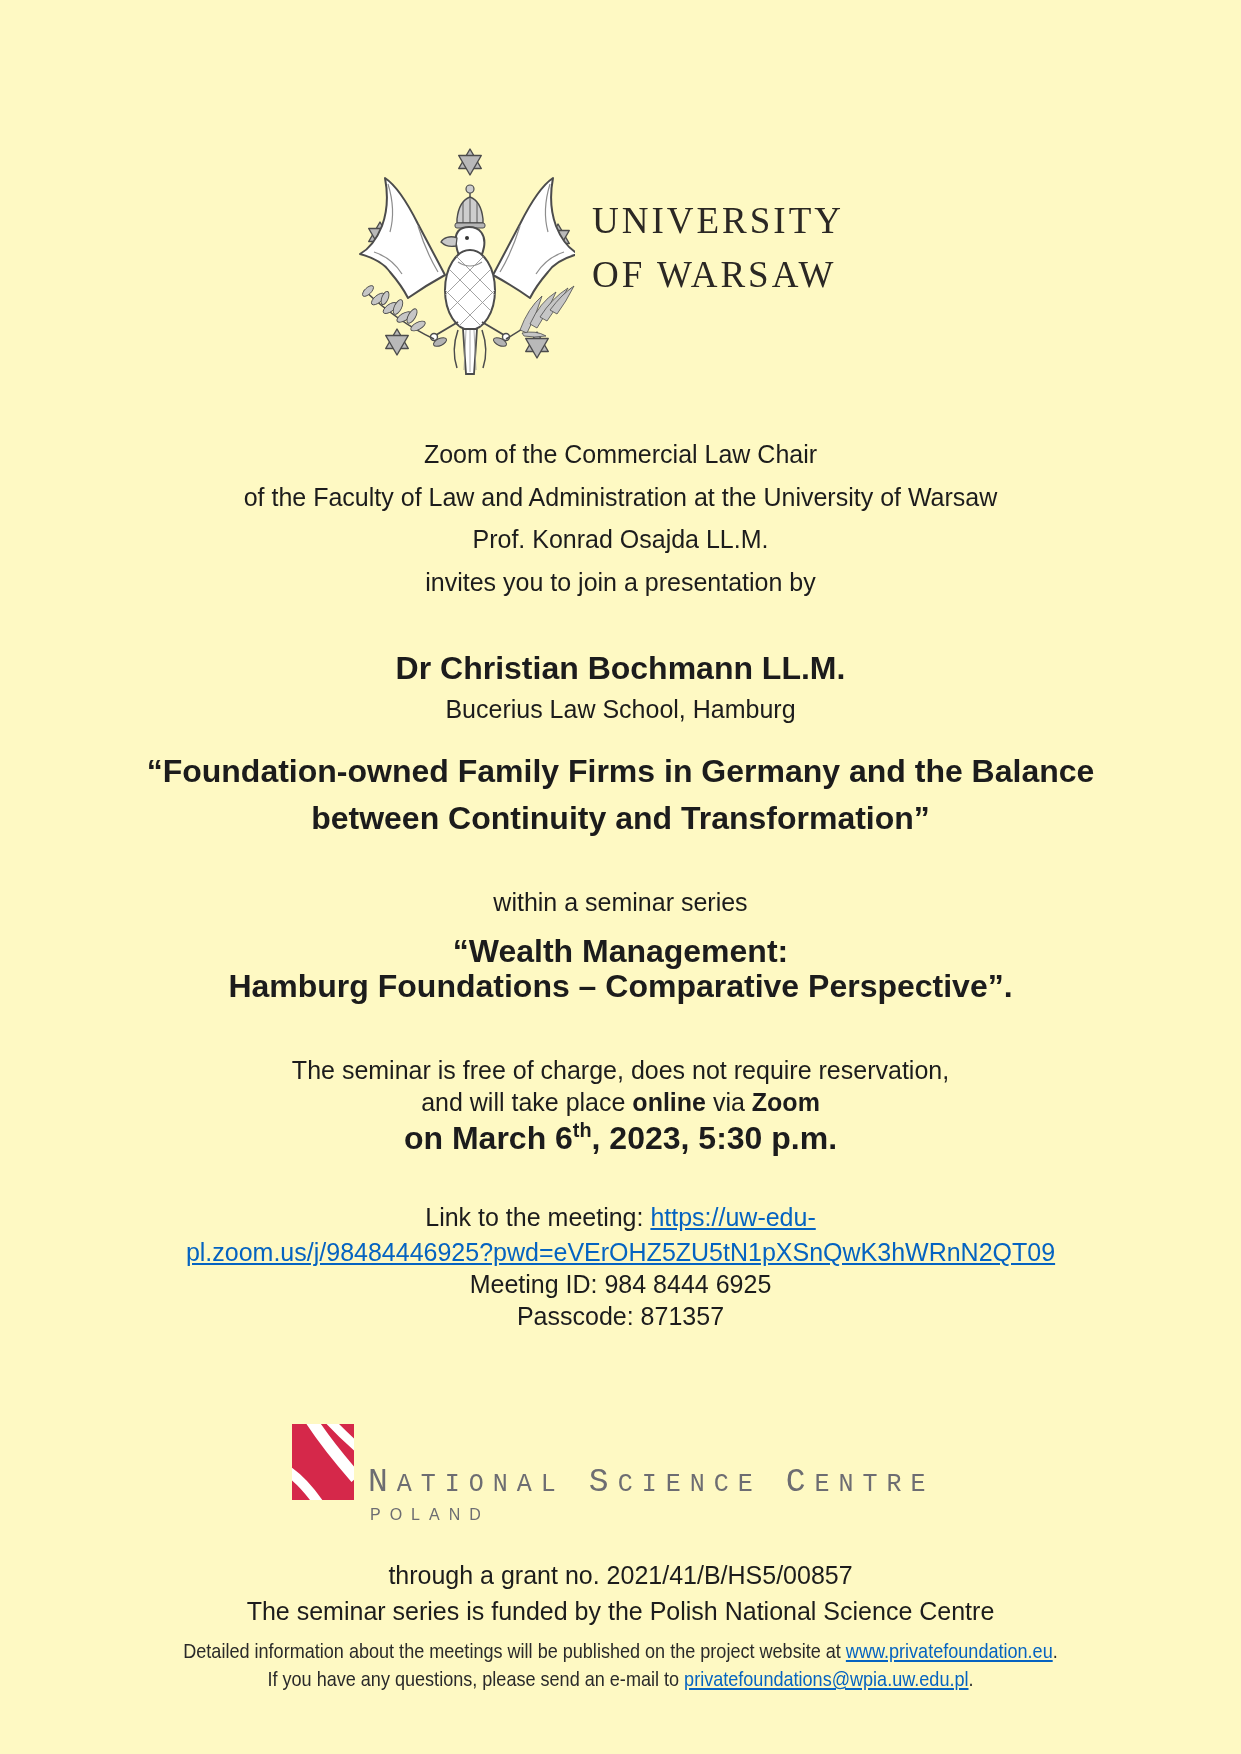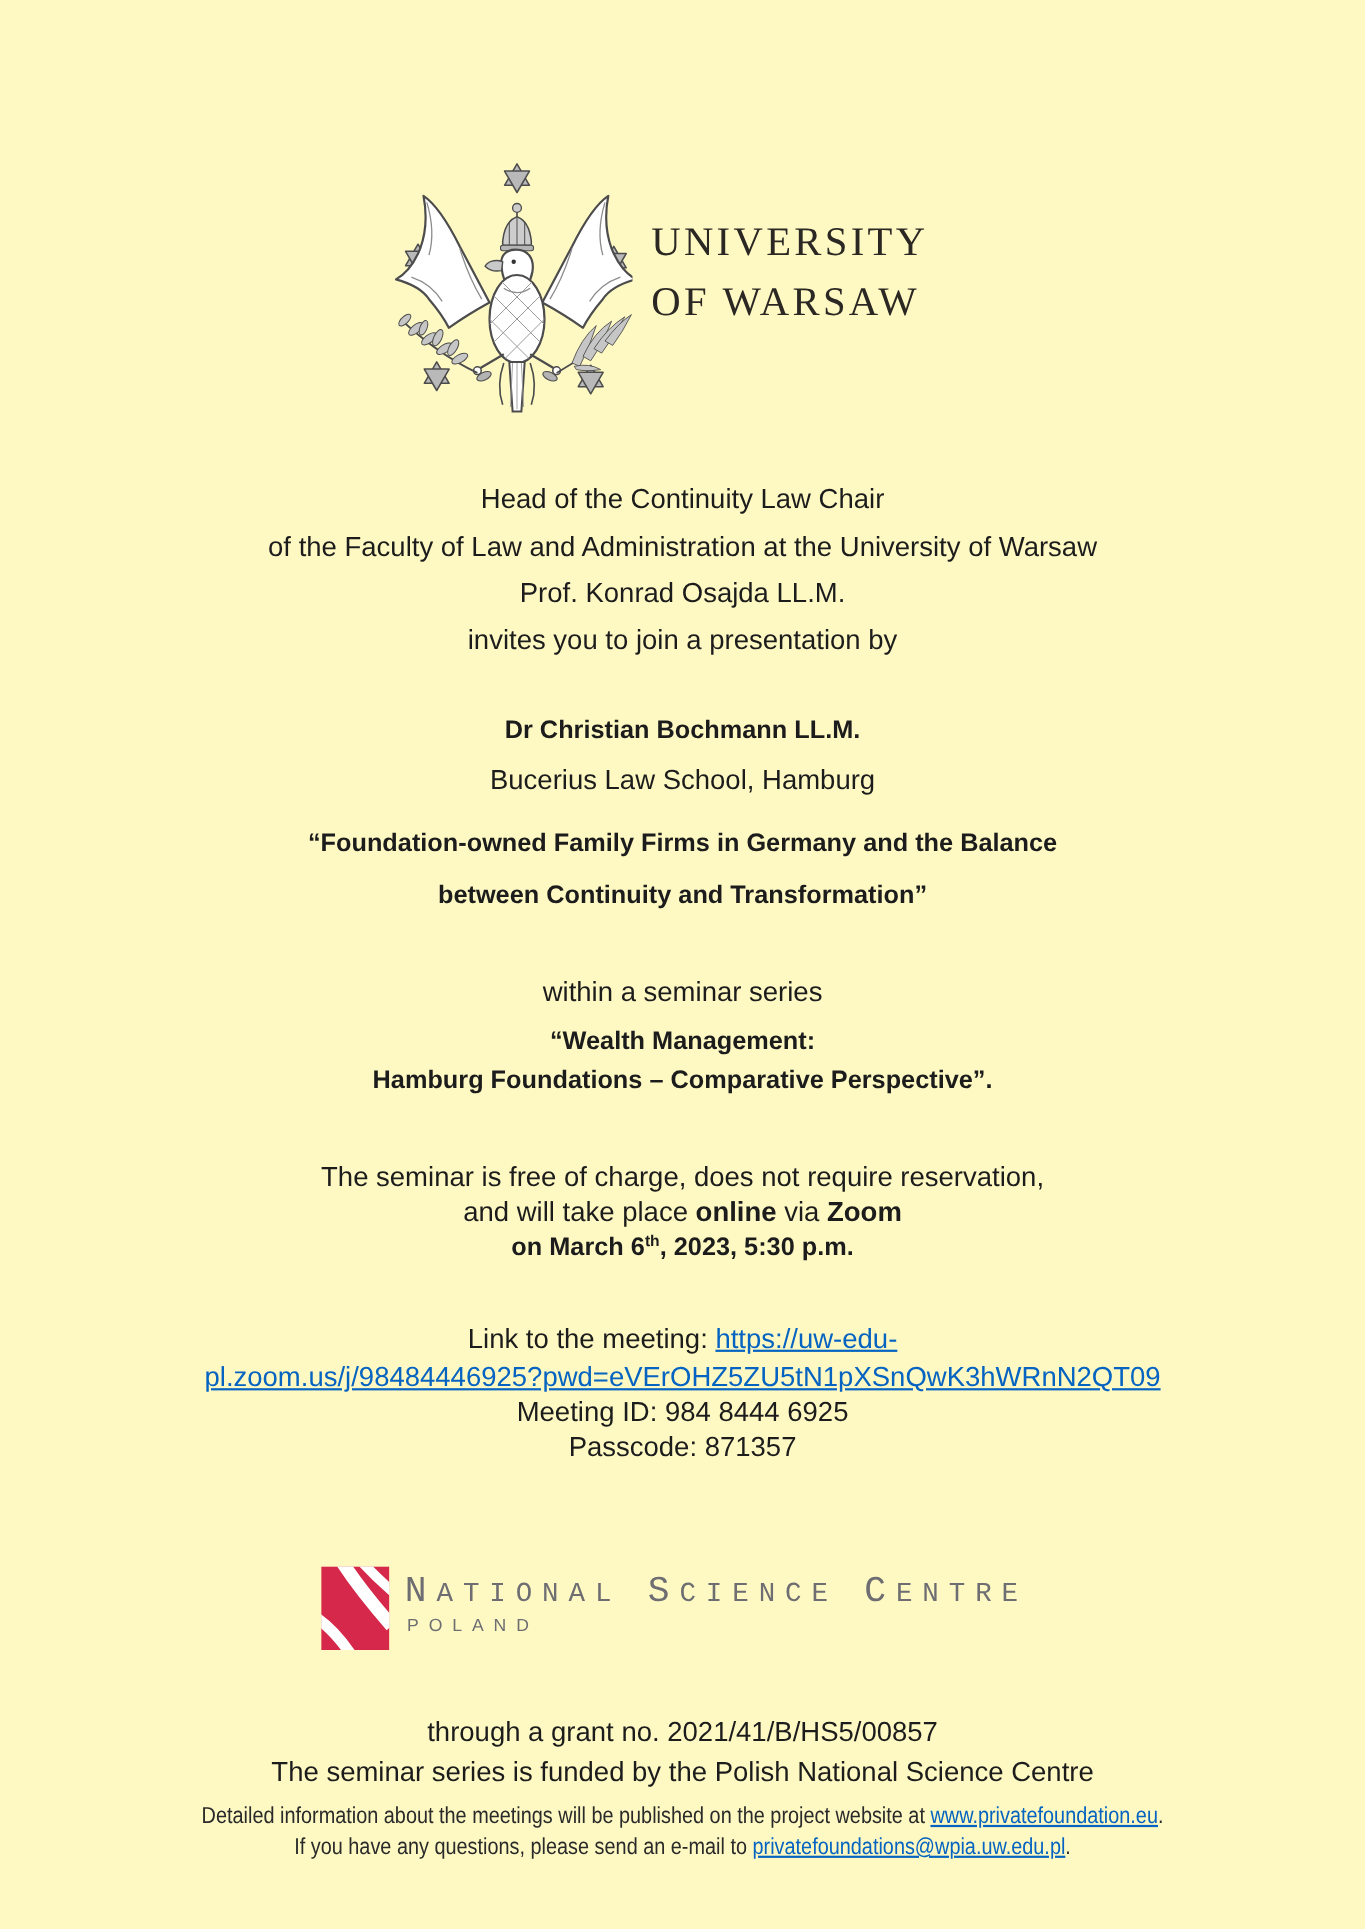--- a/index.html
+++ b/index.html
@@ -3,41 +3,41 @@
 <meta charset="utf-8">
 <style>
   html,body { margin:0; padding:0; background:#e9e9e9; }
   .page {
     position:relative; width:1241px; height:1754px; margin:0 auto;
     background:#fef9c3; font-family:"Liberation Sans",sans-serif;
     color:#1c1c1c; overflow:hidden;
   }
   .line { position:absolute; left:0; width:100%; text-align:center; white-space:nowrap; }
   .t25 { font-size:25px; }
-  .t29 { font-size:23px; }
+  .t29 { font-size:32px; }
   .t21 { font-size:21px; color:#2a2a2a; }
   .bold { font-weight:bold; }
   .lnk { color:#0563c1; text-decoration:underline; cursor:pointer; }
   .condensed { transform:scaleX(0.86); }
   sup { font-size:0.62em; vertical-align:super; line-height:0; }
 
   
   .uw-eagle { position:absolute; left:330px; top:140px; width:245px; height:238px; }
   .uw-wordmark {
     position:absolute; left:592px; top:194px;
     font-family:"Liberation Serif",serif; font-size:37px; line-height:54px;
     letter-spacing:3px; color:#2b2824;
   }
 
   
   .ncn-mark { position:absolute; left:292px; top:1424px; width:62px; height:76px; }
   .ncn-text { position:absolute; left:368px; top:1428px; color:#6d6d72; }
   .ncn-wordmark { white-space:nowrap; }
   .ncn-word { display:inline-block; letter-spacing:9px;font-family:Liberation Mono, monospace; }
-  .ncn-word + .ncn-word { margin-left:24px; }
+  .ncn-word + .ncn-word { margin-left:24px;margin-top:36px; }
   .ncn-word .ini { font-size:33px; }
   .ncn-word .rest { font-size:25px; }
   .ncn-poland { font-size:16px; letter-spacing:9px; margin-top:5px; padding-left:2px; }
 </style>
 </head>
 <body>
 
 <div class="page">
 
   <svg class="uw-eagle" viewBox="0 0 245 238" aria-hidden="true">
@@ -115,21 +115,21 @@
       <path d="M192,193 Q206,190 216,196 Q204,198 194,196 Z"></path>
     </g>
     <ellipse cx="170" cy="202" rx="7" ry="3.5" transform="rotate(25 170 202)" fill="#b3b3b3" stroke="#4c4c4c" stroke-width="1"></ellipse>
   </svg>
 
   <div class="uw-wordmark">
     <div>UNIVERSITY</div>
     <div>OF WARSAW</div>
   </div>
 
-  <div class="line t25" style="top:440px">Head of the Continuity Law Chair</div>
+  <div class="line t25" style="top:440px">Zoom of the Commercial Law Chair</div>
   <div class="line t25" style="top:483px">of the Faculty of Law and Administration at the University of Warsaw</div>
   <div class="line t25" style="top:525px">Prof. Konrad Osajda LL.M.</div>
   <div class="line t25" style="top:568px">invites you to join a presentation by</div>
 
   <div class="line t29 bold" style="top:650px">Dr Christian Bochmann LL.M.</div>
   <div class="line t25" style="top:695px">Bucerius Law School, Hamburg</div>
   <div class="line t29 bold" style="top:753px">“Foundation-owned Family Firms in Germany and the Balance</div>
   <div class="line t29 bold" style="top:800px">between Continuity and Transformation”</div>
 
   <div class="line t25" style="top:888px">within a seminar series</div>

